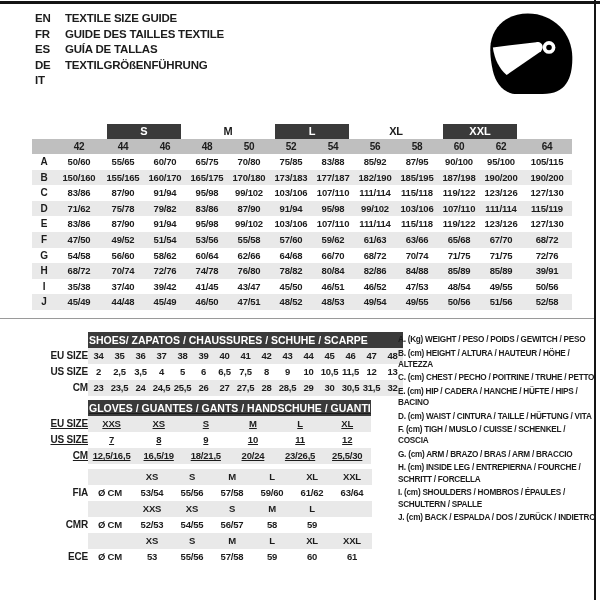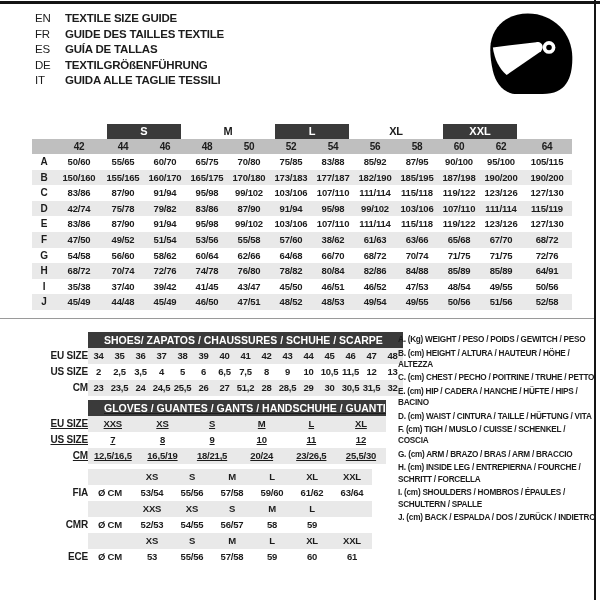--- a/index.html
+++ b/index.html
@@ -8,21 +8,21 @@
   *{box-sizing:border-box; margin:0; padding:0;}
   body{background:#fff; font-family:"Liberation Sans","DejaVu Sans",sans-serif; color:var(--ink);}
   .page{position:relative; width:600px; height:600px; background:#fff; overflow:hidden;}
   .rule-top{position:absolute; left:0; top:1px; width:600px; height:3px; background:var(--rule);}
   .rule-right{position:absolute; top:0; left:594px; width:2px; height:600px; background:var(--rule);}
   .rule-divider{position:absolute; left:0; top:318px; width:594px; height:1px; background:#9a9a9a;}
 
   
   .lang-block{position:absolute; left:35px; top:12px;}
   .lang-row{display:flex; margin-bottom:3.5px;}
-  .lang-code{display:inline-block; width:30px; font-weight:400; font-size:11.5px; letter-spacing:-0.2px;}
+  .lang-code{display:inline-block; width:30px; font-weight:700; font-size:11.5px; letter-spacing:-0.2px;}
   .lang-title{font-weight:700; font-size:11.5px; letter-spacing:-0.2px; white-space:nowrap;}
 
   .logo{position:absolute; left:478px; top:4px; width:106px; height:106px;}
 
   
   .textile-wrap{position:absolute; left:32px; top:121px;}
   table{border-collapse:collapse; table-layout:fixed;}
   td,th{padding:0; text-align:center; font-weight:700; white-space:nowrap; overflow:hidden;}
   .textile-table{width:540px; font-size:9.5px; letter-spacing:-0.2px;}
   .textile-table .group-row td,.textile-table .group-row th{height:18px; vertical-align:bottom;}
@@ -32,21 +32,21 @@
   .textile-table .mrow td{height:15.6px; line-height:15.6px;}
   tr.striped td{background:var(--stripe);}
   .rlabel{font-size:10px;}
 
   
   .sub-wrap{position:absolute;}
   .shoes-pos{left:30px; top:332px;}
   .gloves-pos{left:30px; top:400px;text-decoration:underline;}
   .helmet-pos{left:30px; top:469px;}
   .sub-table{font-size:9.5px; letter-spacing:-0.2px;}
-  .sub-table th.bar{background:var(--dark); color:#fff; text-align:left; padding-left:16px; font-size:10.5px; height:16px; line-height:16px; letter-spacing:0;}
+  .sub-table th.bar{background:var(--dark); color:#fff; text-align:left; padding-left:1px; font-size:10.5px; height:16px; line-height:16px; letter-spacing:0;}
   .sub-table td{height:16px; line-height:16px;}
   .sub-table td.side-label{text-align:right; font-size:10px;}
   .sub-table td.cell-striped{background:var(--stripe);}
 
   
   .legend{position:absolute; left:398px; top:334px; width:198px;}
   .legend-item{font-weight:700; font-size:8.2px; letter-spacing:-0.25px; line-height:1.38; margin-bottom:2.2px;}
 </style>
 </head>
 <body>
@@ -68,21 +68,20 @@
       <div class="lang-row">
         <span class="lang-code">ES</span>
         <span class="lang-title">GUÍA DE TALLAS</span>
       </div>
       <div class="lang-row">
         <span class="lang-code">DE</span>
         <span class="lang-title">TEXTILGRÖßENFÜHRUNG</span>
       </div>
       <div class="lang-row">
         <span class="lang-code">IT</span>
-        <span class="lang-title">GUIDA ALLE TAGLIE TESSILI</span>
       </div>
     </div>
 
   <div class="logo">
     <svg viewBox="0 0 100 100" width="106" height="106" aria-hidden="true">
       <path d="M47 9 C71 9 89 27 89 51 C89 70 83 85 61 85 L37 85 C25 85 17 76 14 63 C12 54 11 45 12 37 C15 19 29 9 47 9 Z" fill="#000"></path>
       <path d="M14 41 L55 36 C60 35.5 63 40 59.5 44.5 L27 67 C20 61 15.5 52 14 41 Z" fill="#fff"></path>
       <circle cx="67" cy="41" r="6" fill="#fff"></circle>
       <circle cx="67" cy="41" r="2.6" fill="#000"></circle>
     </svg>
@@ -180,21 +179,21 @@
             <td>103/106</td>
             <td>107/110</td>
             <td>111/114</td>
             <td>115/118</td>
             <td>119/122</td>
             <td>123/126</td>
             <td>127/130</td>
           </tr>
           <tr class="mrow striped">
             <td class="rlabel">D</td>
-            <td>42/74</td>
+            <td>71/62</td>
             <td>75/78</td>
             <td>79/82</td>
             <td>83/86</td>
             <td>87/90</td>
             <td>91/94</td>
             <td>95/98</td>
             <td>99/102</td>
             <td>103/106</td>
             <td>107/110</td>
             <td>111/114</td>
@@ -216,21 +215,21 @@
             <td>127/130</td>
           </tr>
           <tr class="mrow striped">
             <td class="rlabel">F</td>
             <td>47/50</td>
             <td>49/52</td>
             <td>51/54</td>
             <td>53/56</td>
             <td>55/58</td>
             <td>57/60</td>
-            <td>38/62</td>
+            <td>59/62</td>
             <td>61/63</td>
             <td>63/66</td>
             <td>65/68</td>
             <td>67/70</td>
             <td>68/72</td>
           </tr>
           <tr class="mrow">
             <td class="rlabel">G</td>
             <td>54/58</td>
             <td>56/60</td>
@@ -251,21 +250,21 @@
             <td>70/74</td>
             <td>72/76</td>
             <td>74/78</td>
             <td>76/80</td>
             <td>78/82</td>
             <td>80/84</td>
             <td>82/86</td>
             <td>84/88</td>
             <td>85/89</td>
             <td>85/89</td>
-            <td>64/91</td>
+            <td>39/91</td>
           </tr>
           <tr class="mrow">
             <td class="rlabel">I</td>
             <td>35/38</td>
             <td>37/40</td>
             <td>39/42</td>
             <td>41/45</td>
             <td>43/47</td>
             <td>45/50</td>
             <td>46/51</td>
@@ -357,21 +356,21 @@
           </tr>
           <tr>
             <td class="side-label">CM</td>
             <td class="cell-striped">23</td>
             <td class="cell-striped">23,5</td>
             <td class="cell-striped">24</td>
             <td class="cell-striped">24,5</td>
             <td class="cell-striped">25,5</td>
             <td class="cell-striped">26</td>
             <td class="cell-striped">27</td>
-            <td class="cell-striped">51,2</td>
+            <td class="cell-striped">27,5</td>
             <td class="cell-striped">28</td>
             <td class="cell-striped">28,5</td>
             <td class="cell-striped">29</td>
             <td class="cell-striped">30</td>
             <td class="cell-striped">30,5</td>
             <td class="cell-striped">31,5</td>
             <td class="cell-striped">32</td>
           </tr>
         </tbody>
     </table>

